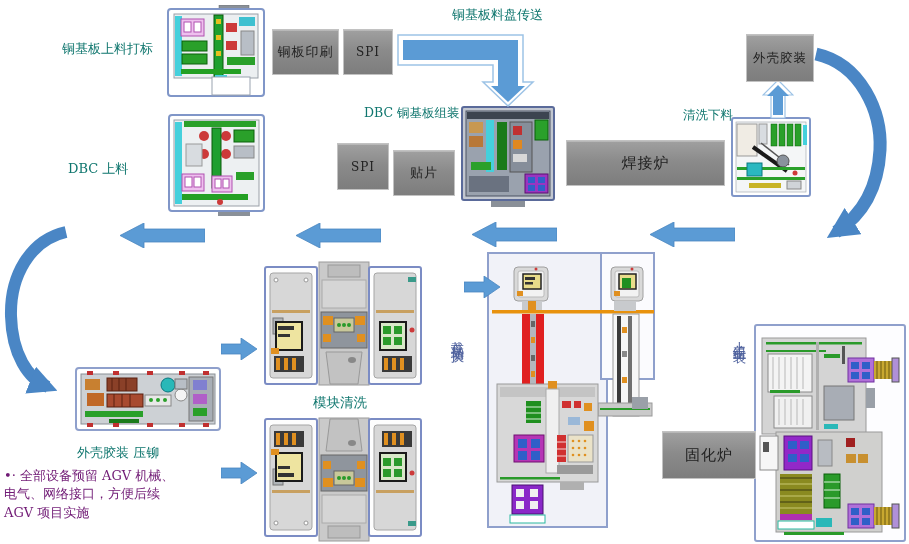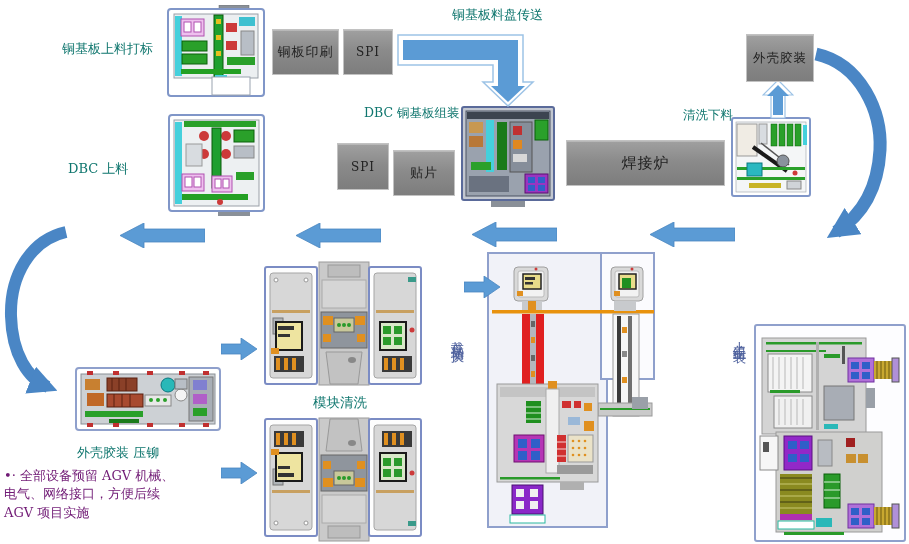--- a/index.html
+++ b/index.html
@@ -412,20 +412,21 @@
     <rect x="80" y="231" width="24" height="8" fill="#b0b0b0"></rect>
 
     <rect x="32" y="234" width="31" height="29" fill="#8a28c8" stroke="#4a1070"></rect>
     <rect x="36" y="238" width="8" height="8" fill="#f0f0f0"></rect>
       <rect x="50" y="238" width="8" height="8" fill="#f0f0f0"></rect>
     <rect x="36" y="250" width="8" height="8" fill="#f0f0f0"></rect>
       <rect x="50" y="250" width="8" height="8" fill="#f0f0f0"></rect>
     <rect x="30" y="264" width="35" height="8" fill="#fff" stroke="#2ab8a0"></rect>
   </svg>
 
+  <div class="gbox" style="left:662px;top:431px;width:92px;height:46px;font-size:15px;">固化炉</div>
 
   <div class="vlbl" style="left:731px;top:330px;">上盖组装</div>
 
   <svg class="abs" style="left:754px;top:324px;" width="152" height="218" viewBox="0 0 152 218">
     <rect x="1" y="1" width="150" height="216" rx="2" fill="#fdfdff" stroke="#8fa0cc" stroke-width="2"></rect>
     <rect x="8" y="14" width="104" height="96" fill="#d4d4d4" stroke="#9a9a9a"></rect>
     <rect x="12" y="18" width="96" height="2.5" fill="#2a9a2a"></rect>
     <rect x="12" y="26" width="60" height="2" fill="#2a9a2a"></rect>
     <rect x="14" y="30" width="44" height="38" fill="#f4f4f4" stroke="#8a8a8a"></rect>
     <line x1="19" y1="33" x2="19" y2="65" stroke="#b8b8b8"></line>

